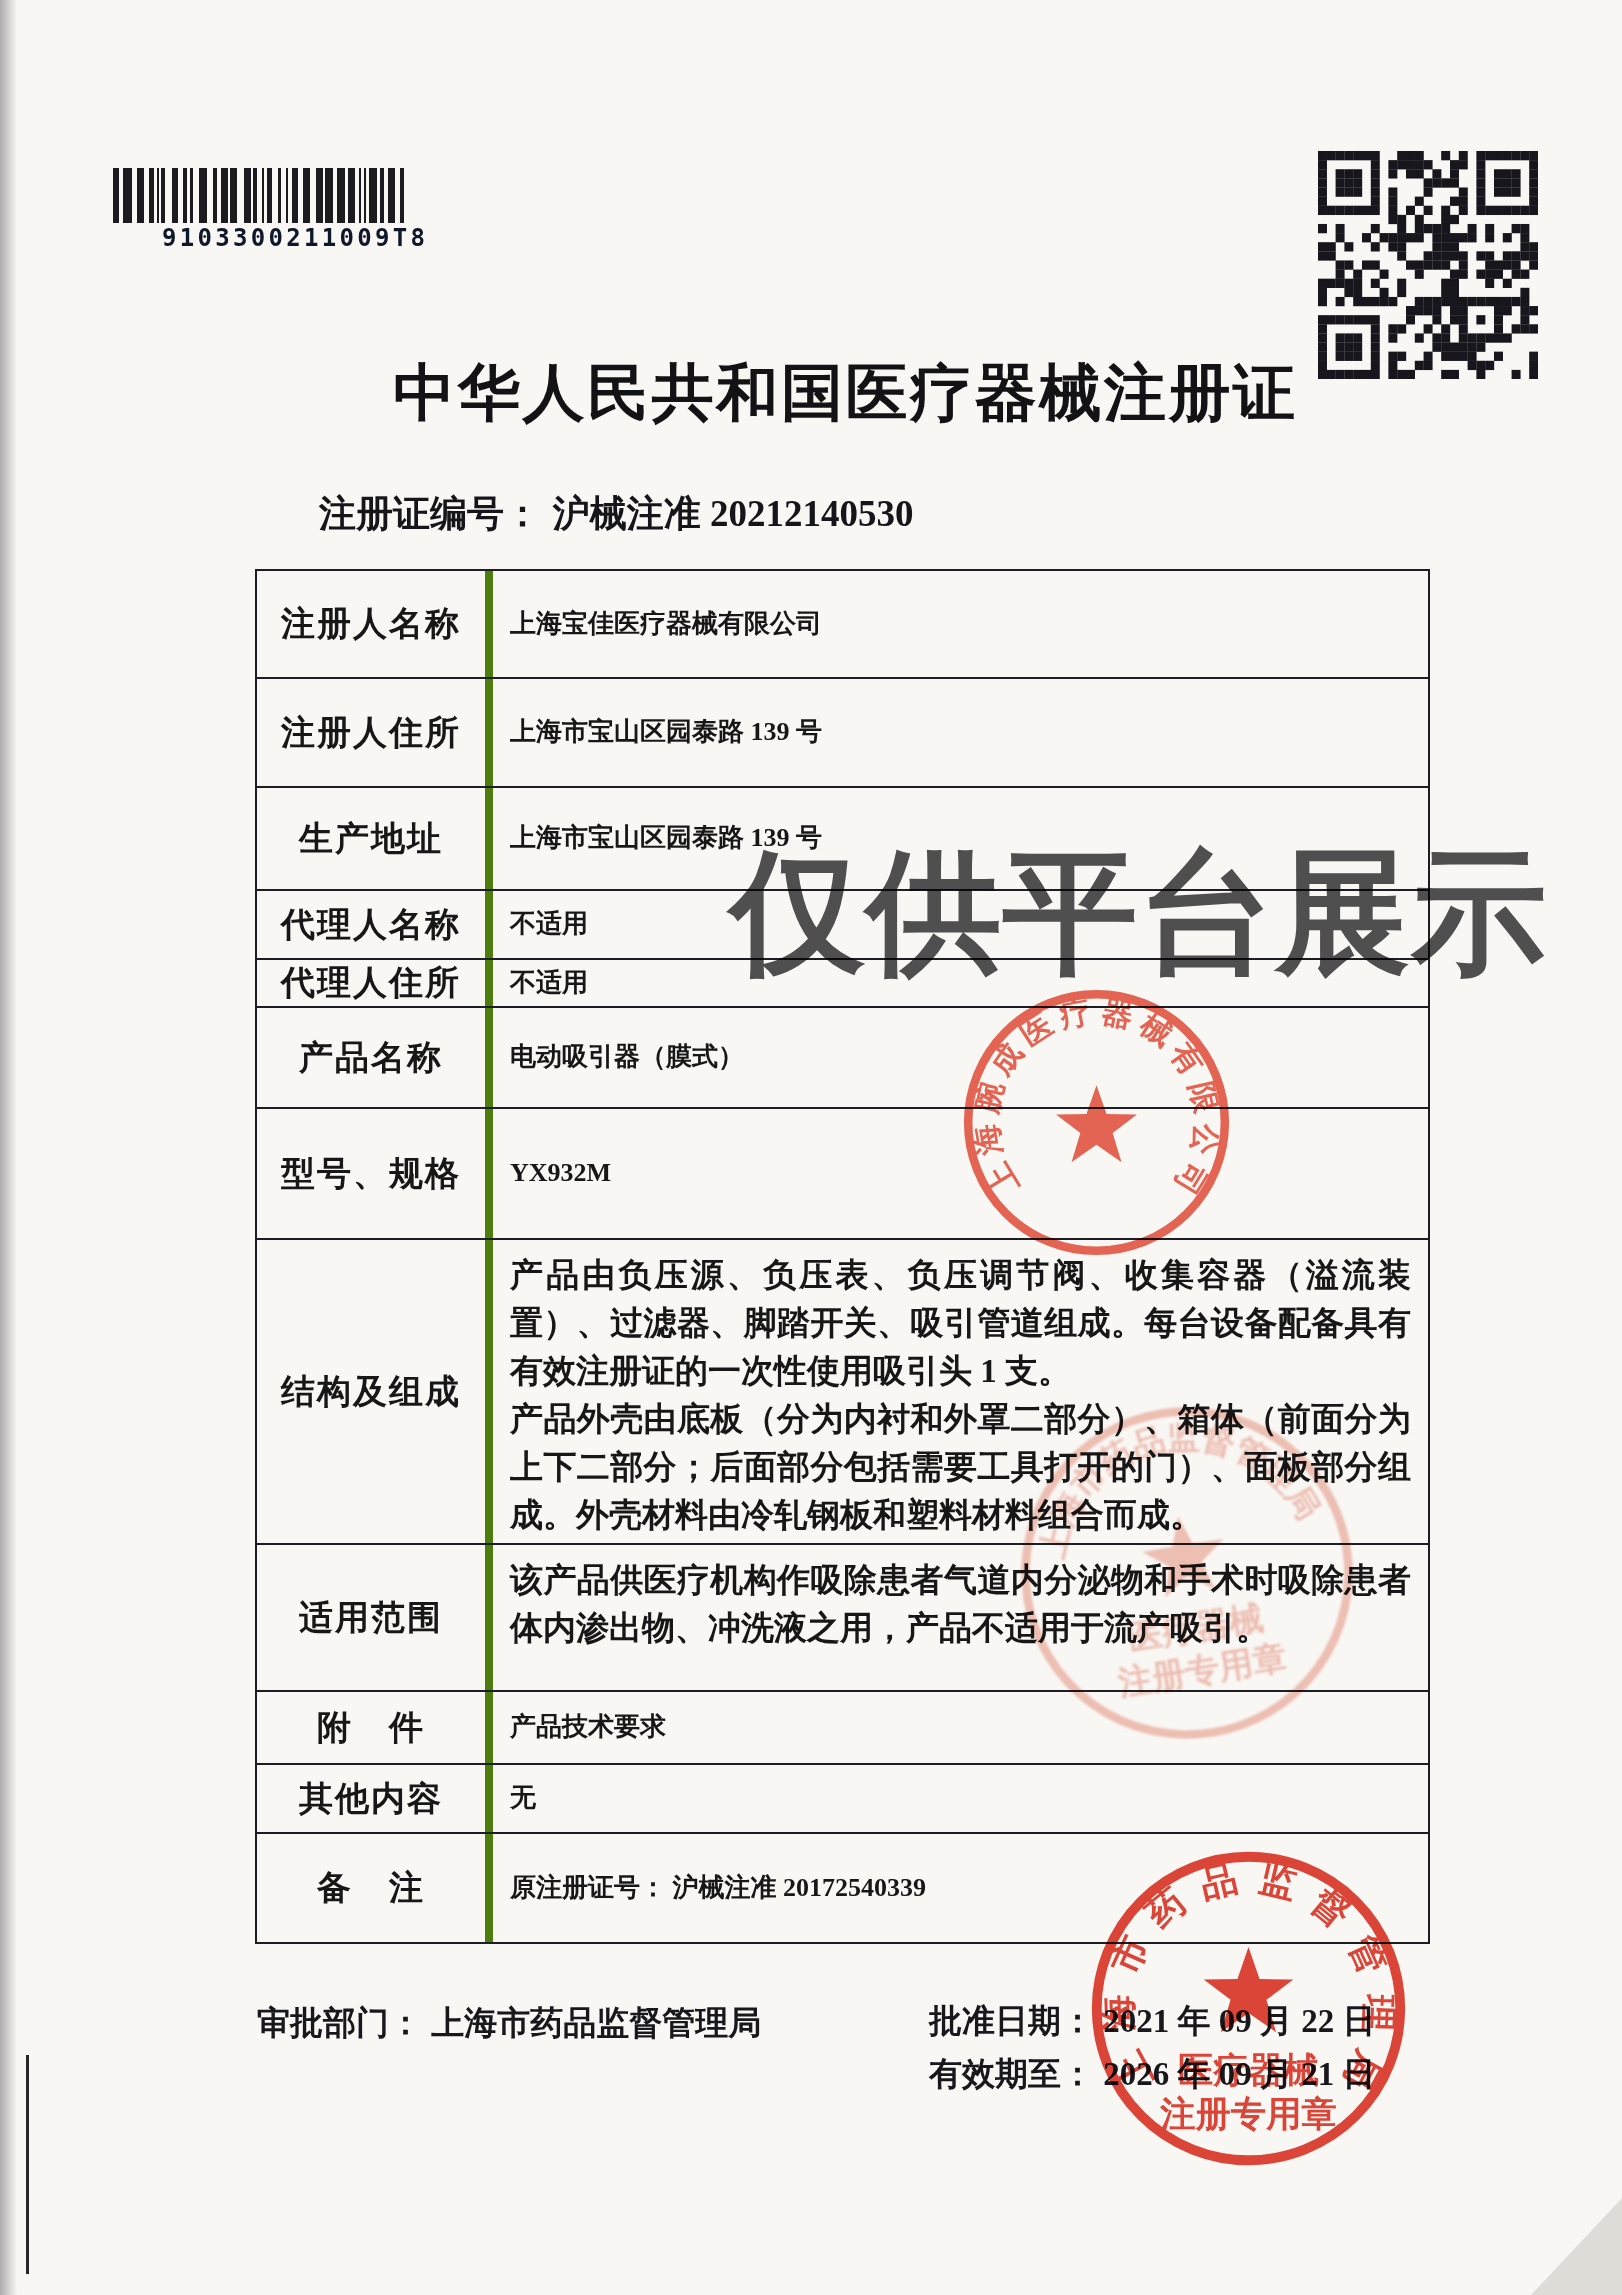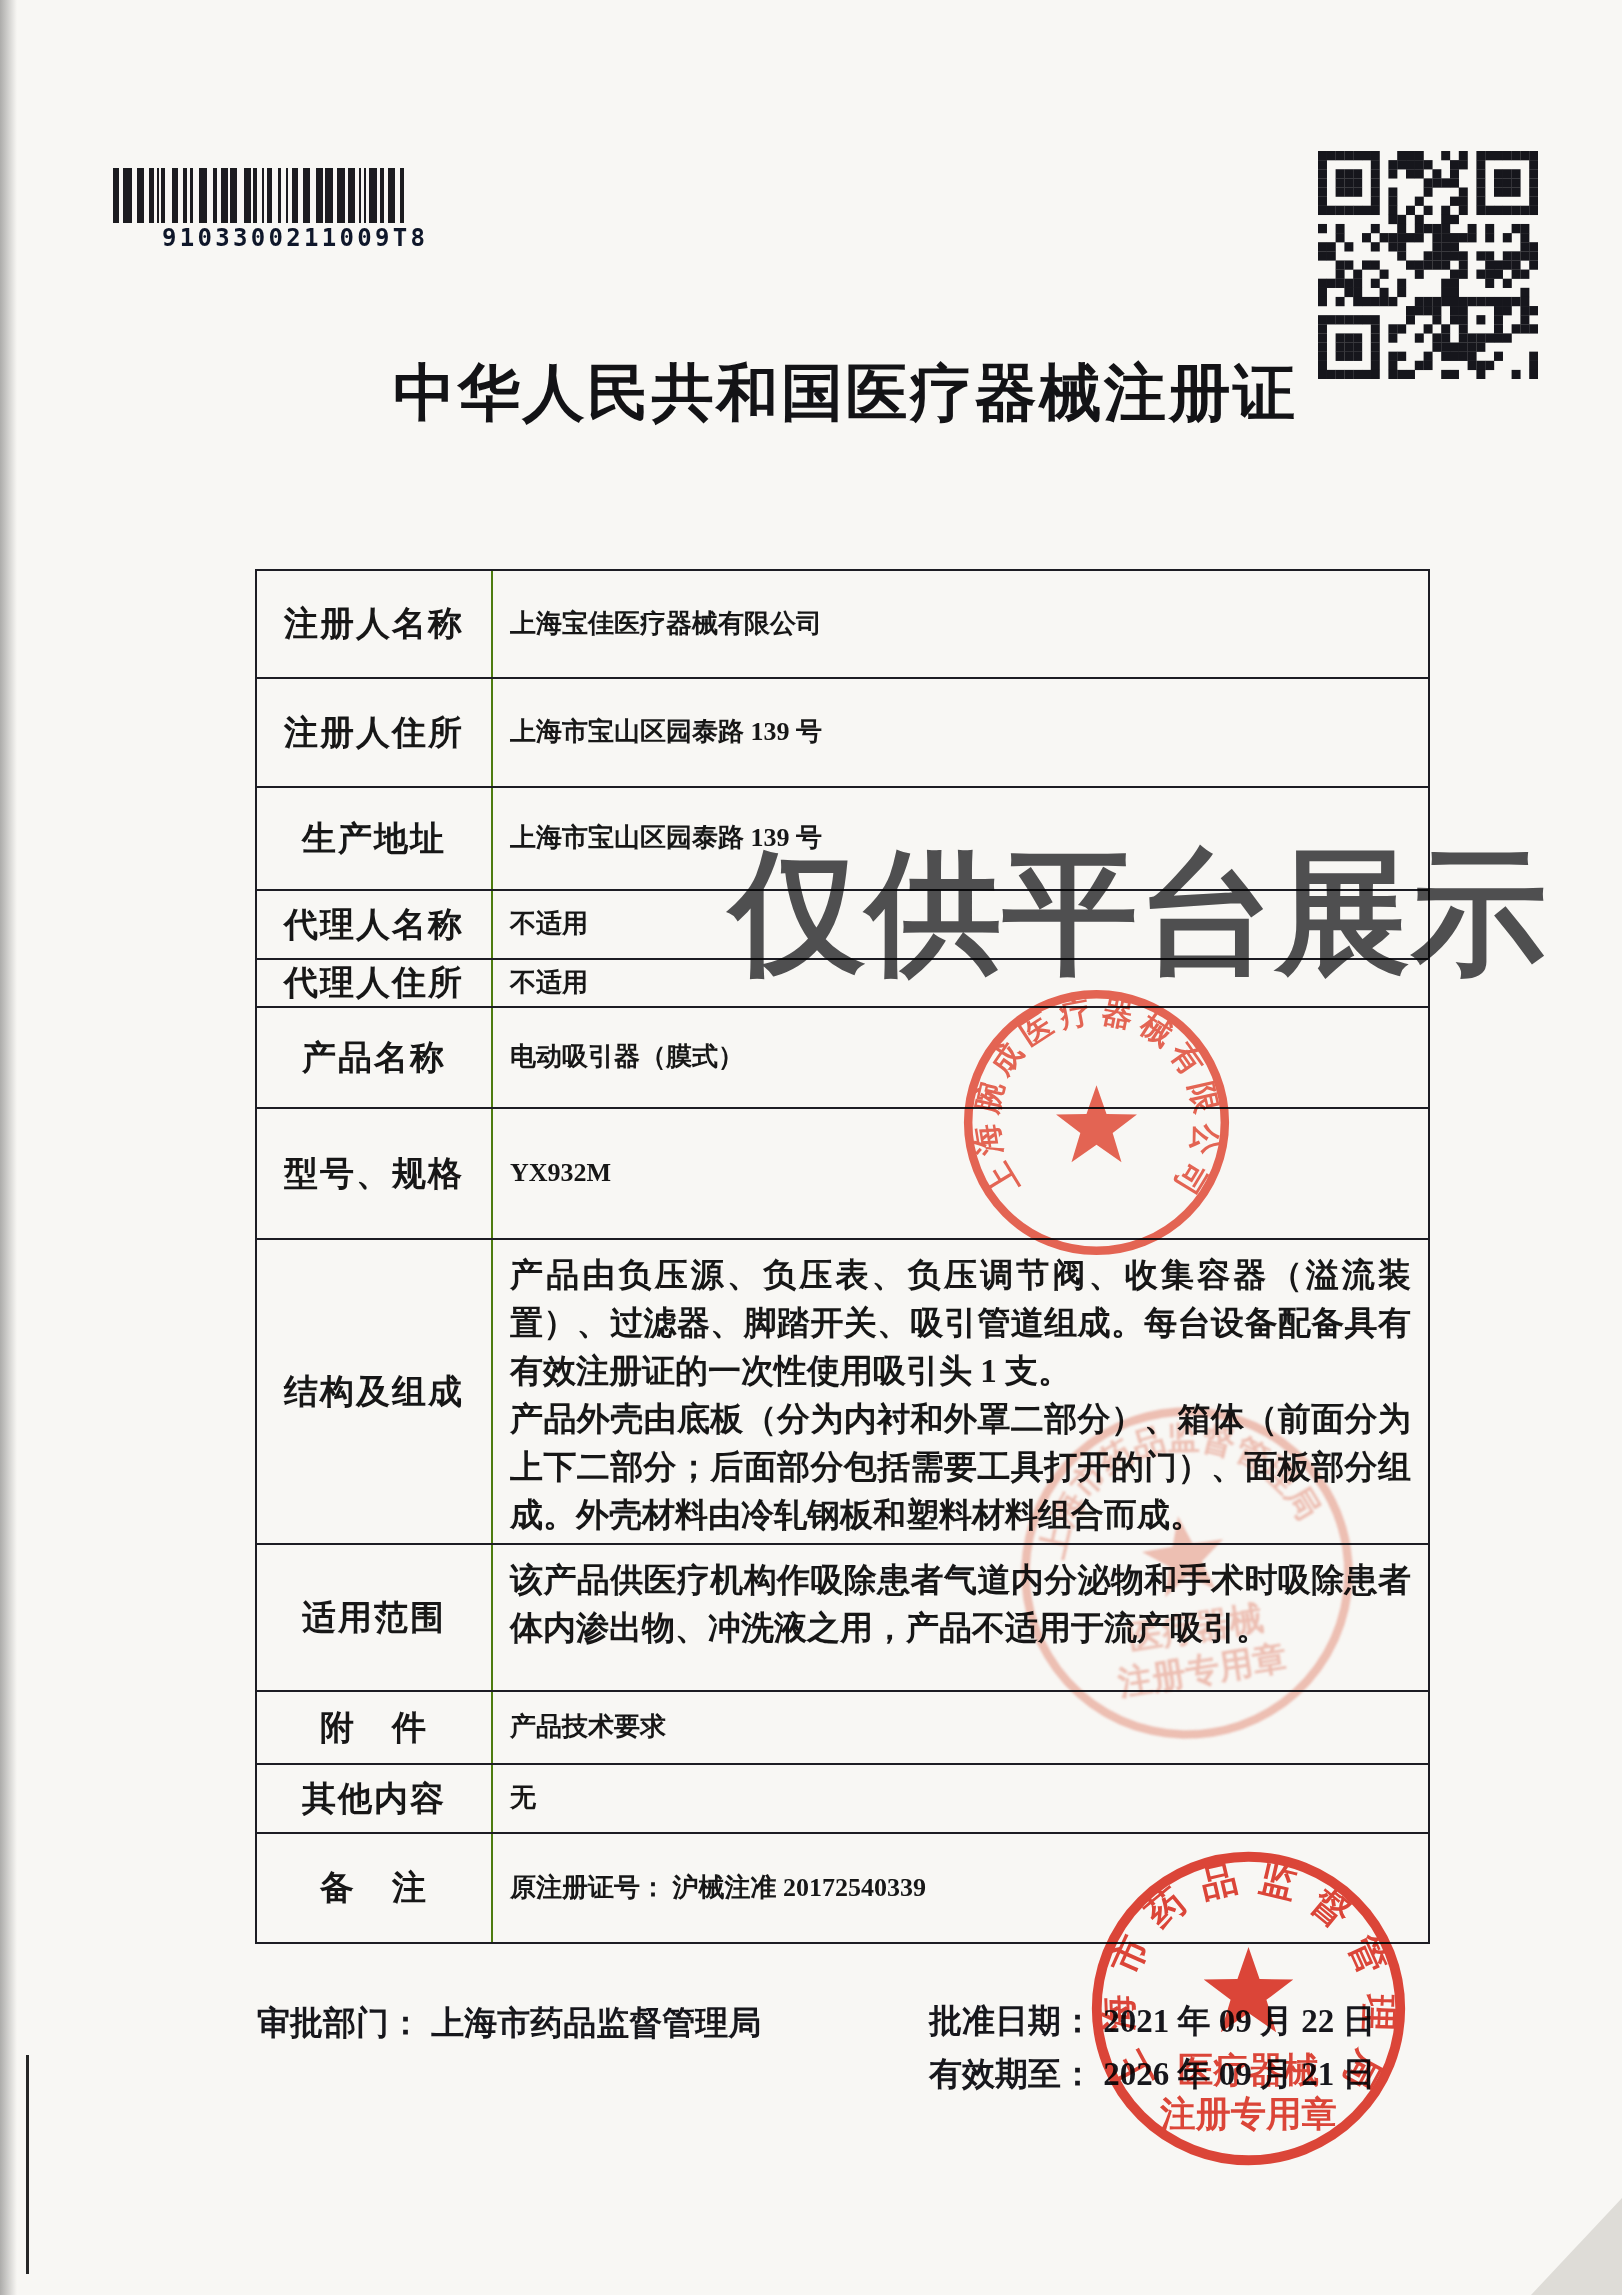--- a/index.html
+++ b/index.html
@@ -23,21 +23,21 @@
     font-size:62px;font-weight:700;letter-spacing:2.6px;color:#131316;padding-left:34px;}
   
   .reg-line{position:absolute;left:319px;top:489px;font-size:37px;color:#15151a;white-space:nowrap;}
   .reg-line .lab{font-weight:700;}
   .reg-line .val{font-weight:600;margin-left:11.8px;}
   
   .cert-table{position:absolute;left:255px;top:569px;width:1175px;border:2.6px solid #1d1d24;
     box-sizing:border-box;z-index:1;background:transparent;}
   .trow{display:flex;border-top:2px solid #1d1d24;box-sizing:border-box;}
   .trow:first-child{border-top:none;}
-  .tlabel{width:236px;flex:0 0 236px;border-right:2px solid #4d7c0f;box-sizing:border-box;
+  .tlabel{width:236px;flex:0 0 236px;border-right:8px solid #4d7c0f;box-sizing:border-box;
     display:flex;align-items:center;justify-content:center;font-weight:700;font-size:34px;
     letter-spacing:2px;text-align:center;}
   .tvalue{flex:1;display:flex;align-items:center;padding:6.5px 17px;box-sizing:border-box;
     font-size:26px;font-weight:600;line-height:1.42;}
   .r1{height:106px}.r2{height:109px}.r3{height:103px}.r4{height:69px}.r5{height:48px}
   .r6{height:101px}.r7{height:131px}.r8{height:305px}.r9{height:147px}.r10{height:73px}
   .r11{height:69px}.r12{height:110px}
   .multi .tvalue{align-items:flex-start;padding-top:10.5px;font-size:33px;line-height:48px;
     text-align:justify;white-space:pre-line;}
   
@@ -419,20 +419,23 @@
       <rect x="10" y="24" width="1.02" height="1.02" fill="#16161c"></rect>
       <rect x="14" y="24" width="1.02" height="1.02" fill="#16161c"></rect>
       <rect x="15" y="24" width="1.02" height="1.02" fill="#16161c"></rect>
       <rect x="18" y="24" width="1.02" height="1.02" fill="#16161c"></rect>
       <rect x="22" y="24" width="1.02" height="1.02" fill="#16161c"></rect>
       <rect x="24" y="24" width="1.02" height="1.02" fill="#16161c"></rect>
     </svg>
 
   <div class="title">中华人民共和国医疗器械注册证</div>
 
+  <div class="reg-line">
+    <span class="lab">注册证编号：</span><span class="val">沪械注准 20212140530</span>
+  </div>
 
   <div class="cert-table">
     <div class="trow r1">
       <div class="tlabel">注册人名称</div>
       <div class="tvalue">上海宝佳医疗器械有限公司</div>
     </div>
     <div class="trow r2">
       <div class="tlabel">注册人住所</div>
       <div class="tvalue">上海市宝山区园泰路 139 号</div>
     </div>

